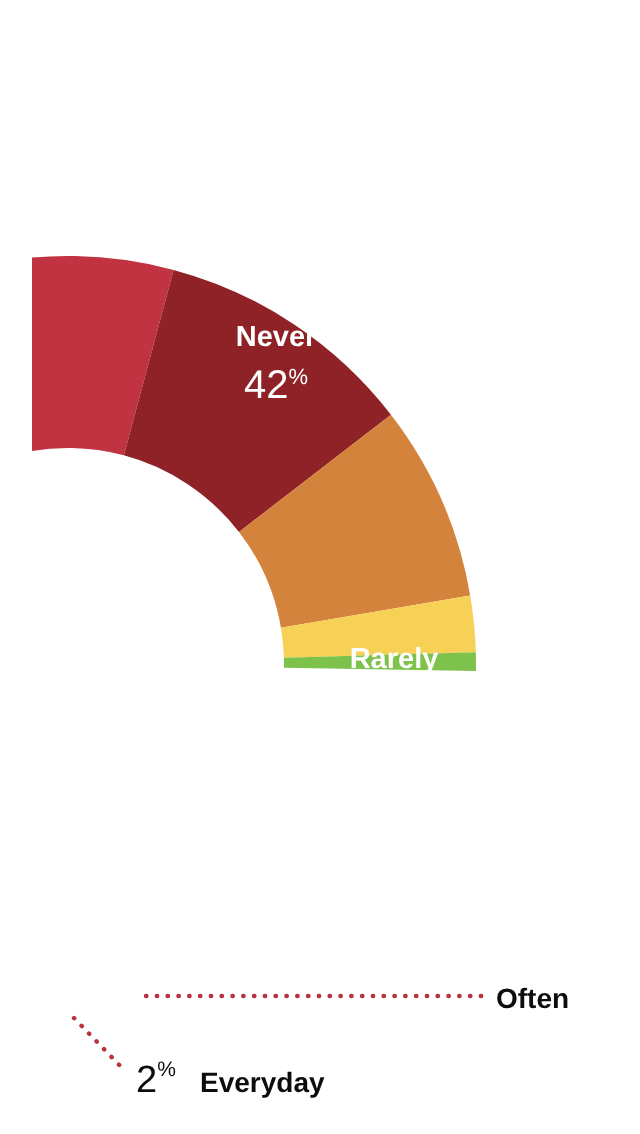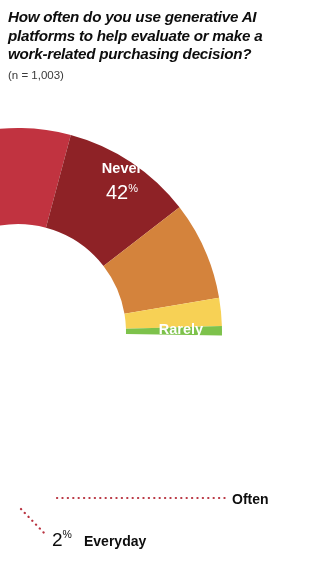--- a/index.html
+++ b/index.html
@@ -43,21 +43,21 @@
     font-size: 11.5px;
     line-height: 13px;
     font-weight: normal;
     font-style: normal;
     color: #3a3a3a;
   }
 
   
   .chart-wrap {
     position: absolute;
-    left: 0;
+    left: 16px;
     top: 94px;
     width: 300px;
     height: 473px;
   }
   svg.donut {
     display: block;
     width: 300px;
     height: 473px;
   }
 
@@ -100,24 +100,20 @@
     stroke-linecap: round;
     stroke-dasharray: 0.2 5.2;
     fill: none;
   }
 </style>
 </head>
 <body>
 
 <div id="page">
 
-  <div class="title-block">
-    <p class="title">How often do you use generative AI platforms to help evaluate or make a work-related purchasing decision?</p>
-    <p class="subtitle">(n = 1,003)</p>
-  </div>
 
   <div class="chart-wrap">
     <svg class="donut" viewBox="0 0 300 473">
 
       <g>
         <path id="slice-0" d="M -115.83604191406354 84.03924563455456 A 204 204 0 0 1 70.79908520091423 40.95113143703006 L 45.95245687107224 133.68001076078062 A 108 108 0 0 0 -52.854375130974816 156.49136533594066 Z" fill="#c13340"></path>
         <path id="slice-1" d="M 70.79908520091423 40.95113143703006 A 204 204 0 0 1 179.4821508957715 113.34240920796162 L 103.49055047423197 172.0048048748032 A 108 108 0 0 0 45.95245687107224 133.68001076078062 Z" fill="#8e2226"></path>
         <path id="slice-2" d="M 179.4821508957715 113.34240920796162 A 204 204 0 0 1 219.10347038536577 203.74515802164146 L 124.46654314519364 219.86508365851606 A 108 108 0 0 0 103.49055047423197 172.0048048748032 Z" fill="#d4833c"></path>
         <path id="slice-3" d="M 219.10347038536577 203.74515802164146 A 204 204 0 0 1 221.91369781676892 232.06671737640525 L 125.95431060887766 234.85885037574397 A 108 108 0 0 0 124.46654314519364 219.86508365851606 Z" fill="#f7d155"></path>
         <path id="slice-4" d="M 221.91369781676892 232.06671737640525 A 204 204 0 0 1 221.96892981190382 241.56029091320585 L 125.98355107689025 239.8848598952266 A 108 108 0 0 0 125.95431060887766 234.85885037574397 Z" fill="#7dc24b"></path>

